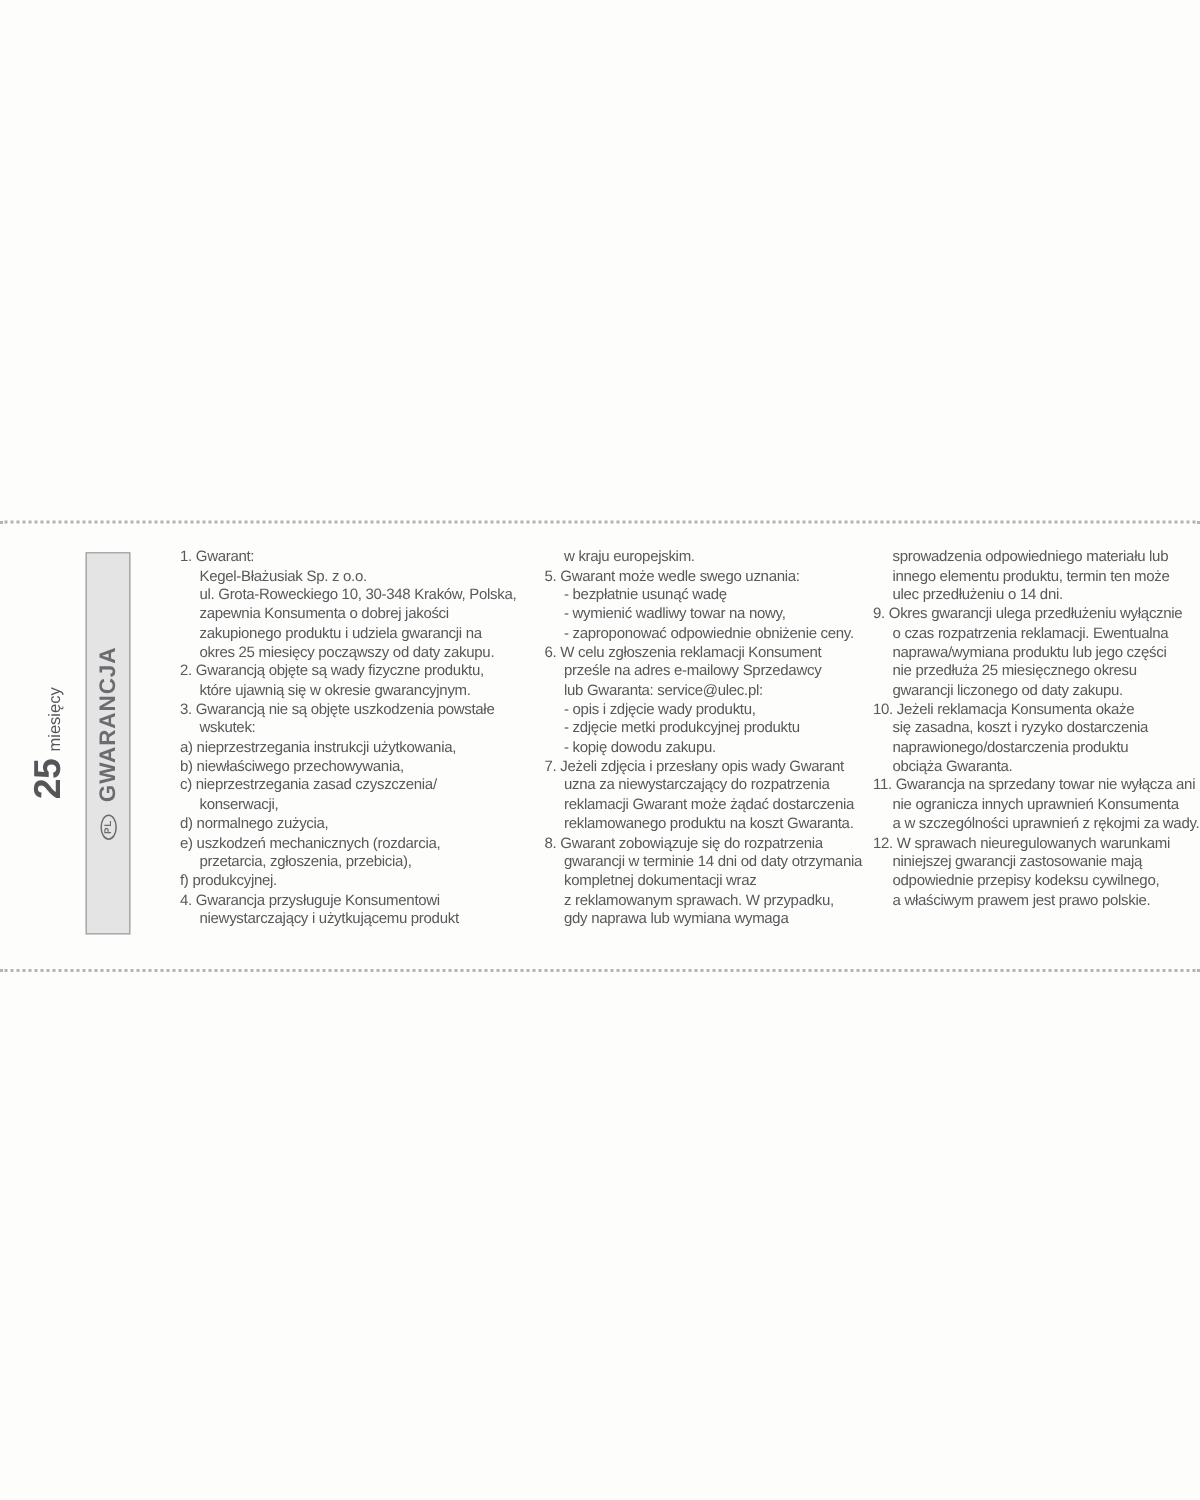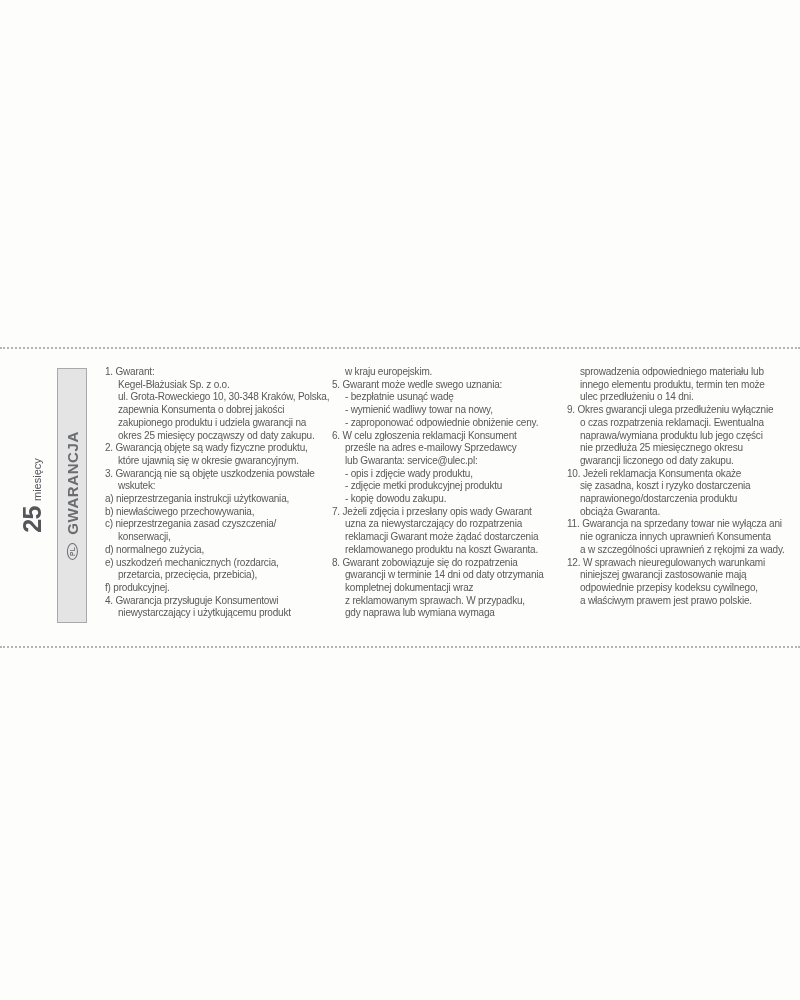--- a/index.html
+++ b/index.html
@@ -98,23 +98,24 @@
     color: #6b6c6f;
     letter-spacing: 0.6px;
   }
 
   
   .col {
     position: absolute;
     top: 366px;
     width: 226px;
     color: #58595b;
+    margin-left: 15px;
   }
   .col.c1 { left: 105px; }
-  .col.c2 { left: 332px; }
+  .col.c2 { left: 348px; }
   .col.c3 { left: 567px; width: 240px; }
   .line {
     font-size: 10px;
     line-height: 12.7px;
     letter-spacing: -0.2px;
     white-space: nowrap;
   }
   .line.ind1 { padding-left: 13px; }
 </style>
 </head>
@@ -149,21 +150,21 @@
       <div class="line">2. Gwarancją objęte są wady fizyczne produktu,</div>
       <div class="line ind1">które ujawnią się w okresie gwarancyjnym.</div>
       <div class="line">3. Gwarancją nie są objęte uszkodzenia powstałe</div>
       <div class="line ind1">wskutek:</div>
       <div class="line">a) nieprzestrzegania instrukcji użytkowania,</div>
       <div class="line">b) niewłaściwego przechowywania,</div>
       <div class="line">c) nieprzestrzegania zasad czyszczenia/</div>
       <div class="line ind1">konserwacji,</div>
       <div class="line">d) normalnego zużycia,</div>
       <div class="line">e) uszkodzeń mechanicznych (rozdarcia,</div>
-      <div class="line ind1">przetarcia, przecięcia, przebicia),</div>
+      <div class="line ind1">przetarcia, zgłoszenia, przebicia),</div>
       <div class="line">f) produkcyjnej.</div>
       <div class="line">4. Gwarancja przysługuje Konsumentowi</div>
       <div class="line ind1">niewystarczający i użytkującemu produkt</div>
     </div>
   <div class="col c2">
       <div class="line ind1">w kraju europejskim.</div>
       <div class="line">5. Gwarant może wedle swego uznania:</div>
       <div class="line ind1">- bezpłatnie usunąć wadę</div>
       <div class="line ind1">- wymienić wadliwy towar na nowy,</div>
       <div class="line ind1">- zaproponować odpowiednie obniżenie ceny.</div>

